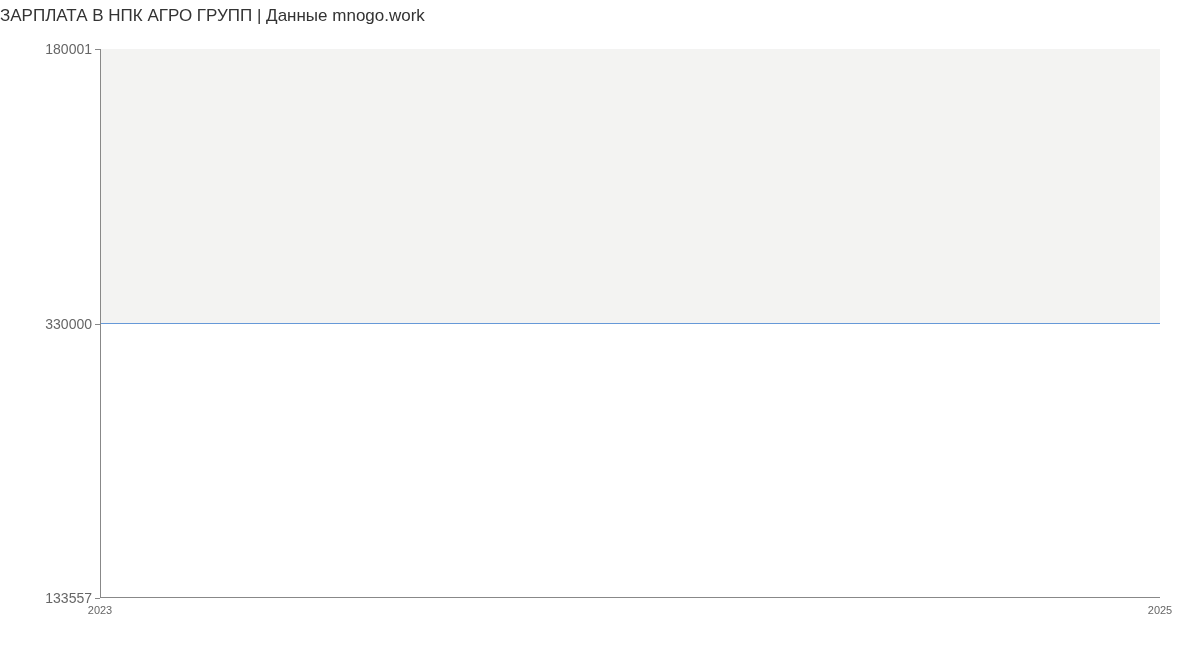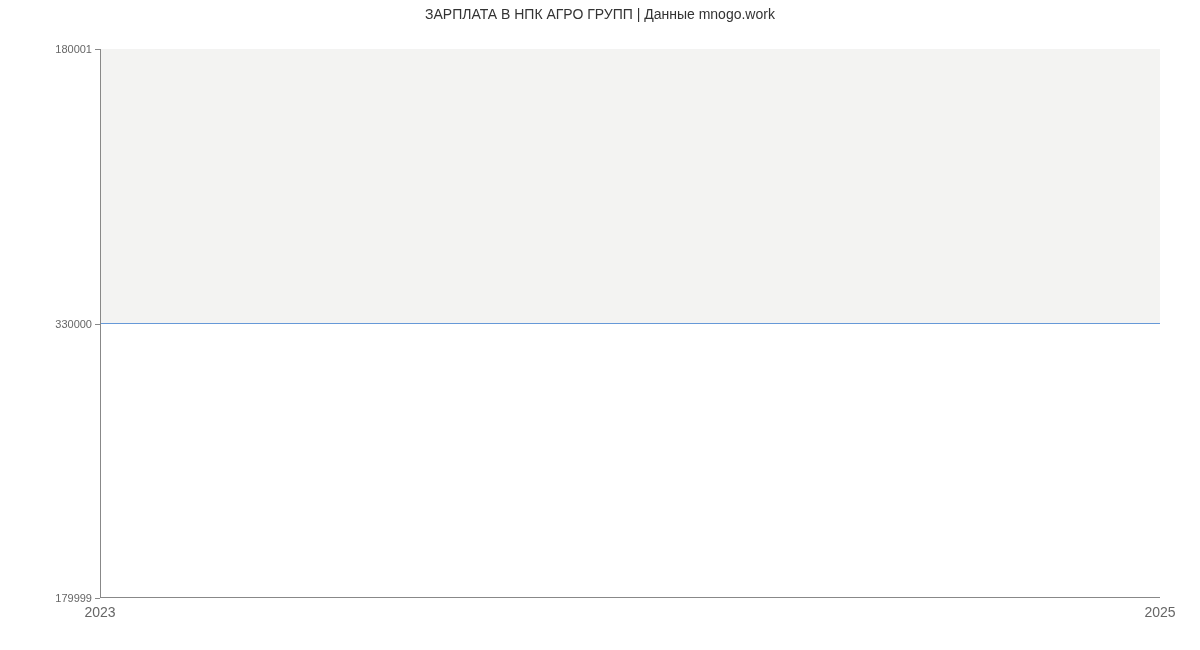--- a/index.html
+++ b/index.html
@@ -5,22 +5,22 @@
     body {
       margin: 0;
       padding: 0;
       font-family: Arial, sans-serif;
       background: #ffffff;
       width: 1200px;
       height: 650px;
       position: relative;
     }
     .chart-title {
-      text-align: center;
-      font-size: 14px;
+      text-align: left;
+      font-size: 17px;
       color: #333;
       padding-top: 6px;
       font-weight: normal;
     }
     .chart-container {
       position: absolute;
       left: 100px;
       top: 49px;
       width: 1060px;
       height: 549px;
@@ -47,38 +47,38 @@
       position: absolute;
       left: 0;
       top: 50%;
       width: 100%;
       height: 0;
       border-top: 1.5px solid #6699d8;
     }
     .y-tick {
       position: absolute;
       right: 100%;
-      font-size: 11px;
+      font-size: 14px;
       color: #666;
       padding-right: 8px;
       transform: translateY(-50%);
       white-space: nowrap;
       text-align: center;
     }
     .y-tick-mark {
       position: absolute;
       right: 100%;
       width: 5px;
       height: 1px;
       background: #888;
     }
     .x-tick {
       position: absolute;
       top: 100%;
-      font-size: 14px;
+      font-size: 11px;
       color: #666;
       padding-top: 6px;
       transform: translateX(-50%);
       white-space: nowrap;
     }
   </style>
 </head>
 <body>
 
 <div class="chart-title">ЗАРПЛАТА В НПК АГРО ГРУПП | Данные mnogo.work</div>
@@ -89,17 +89,17 @@
     <div class="data-line"></div>
   </div>
 
   <div class="y-tick-mark" style="top:0%"></div>
   <div class="y-tick" style="top:0%">180001</div>
 
   <div class="y-tick-mark" style="top:50%"></div>
   <div class="y-tick" style="top:50%">330000</div>
 
   <div class="y-tick-mark" style="top:100%"></div>
-  <div class="y-tick" style="top:100%">179999</div>
+  <div class="y-tick" style="top:100%">133557</div>
 
   <div class="x-tick" style="left:0%">2023</div>
   <div class="x-tick" style="left:100%">2025</div>
 </div>
 
 </body></html>

